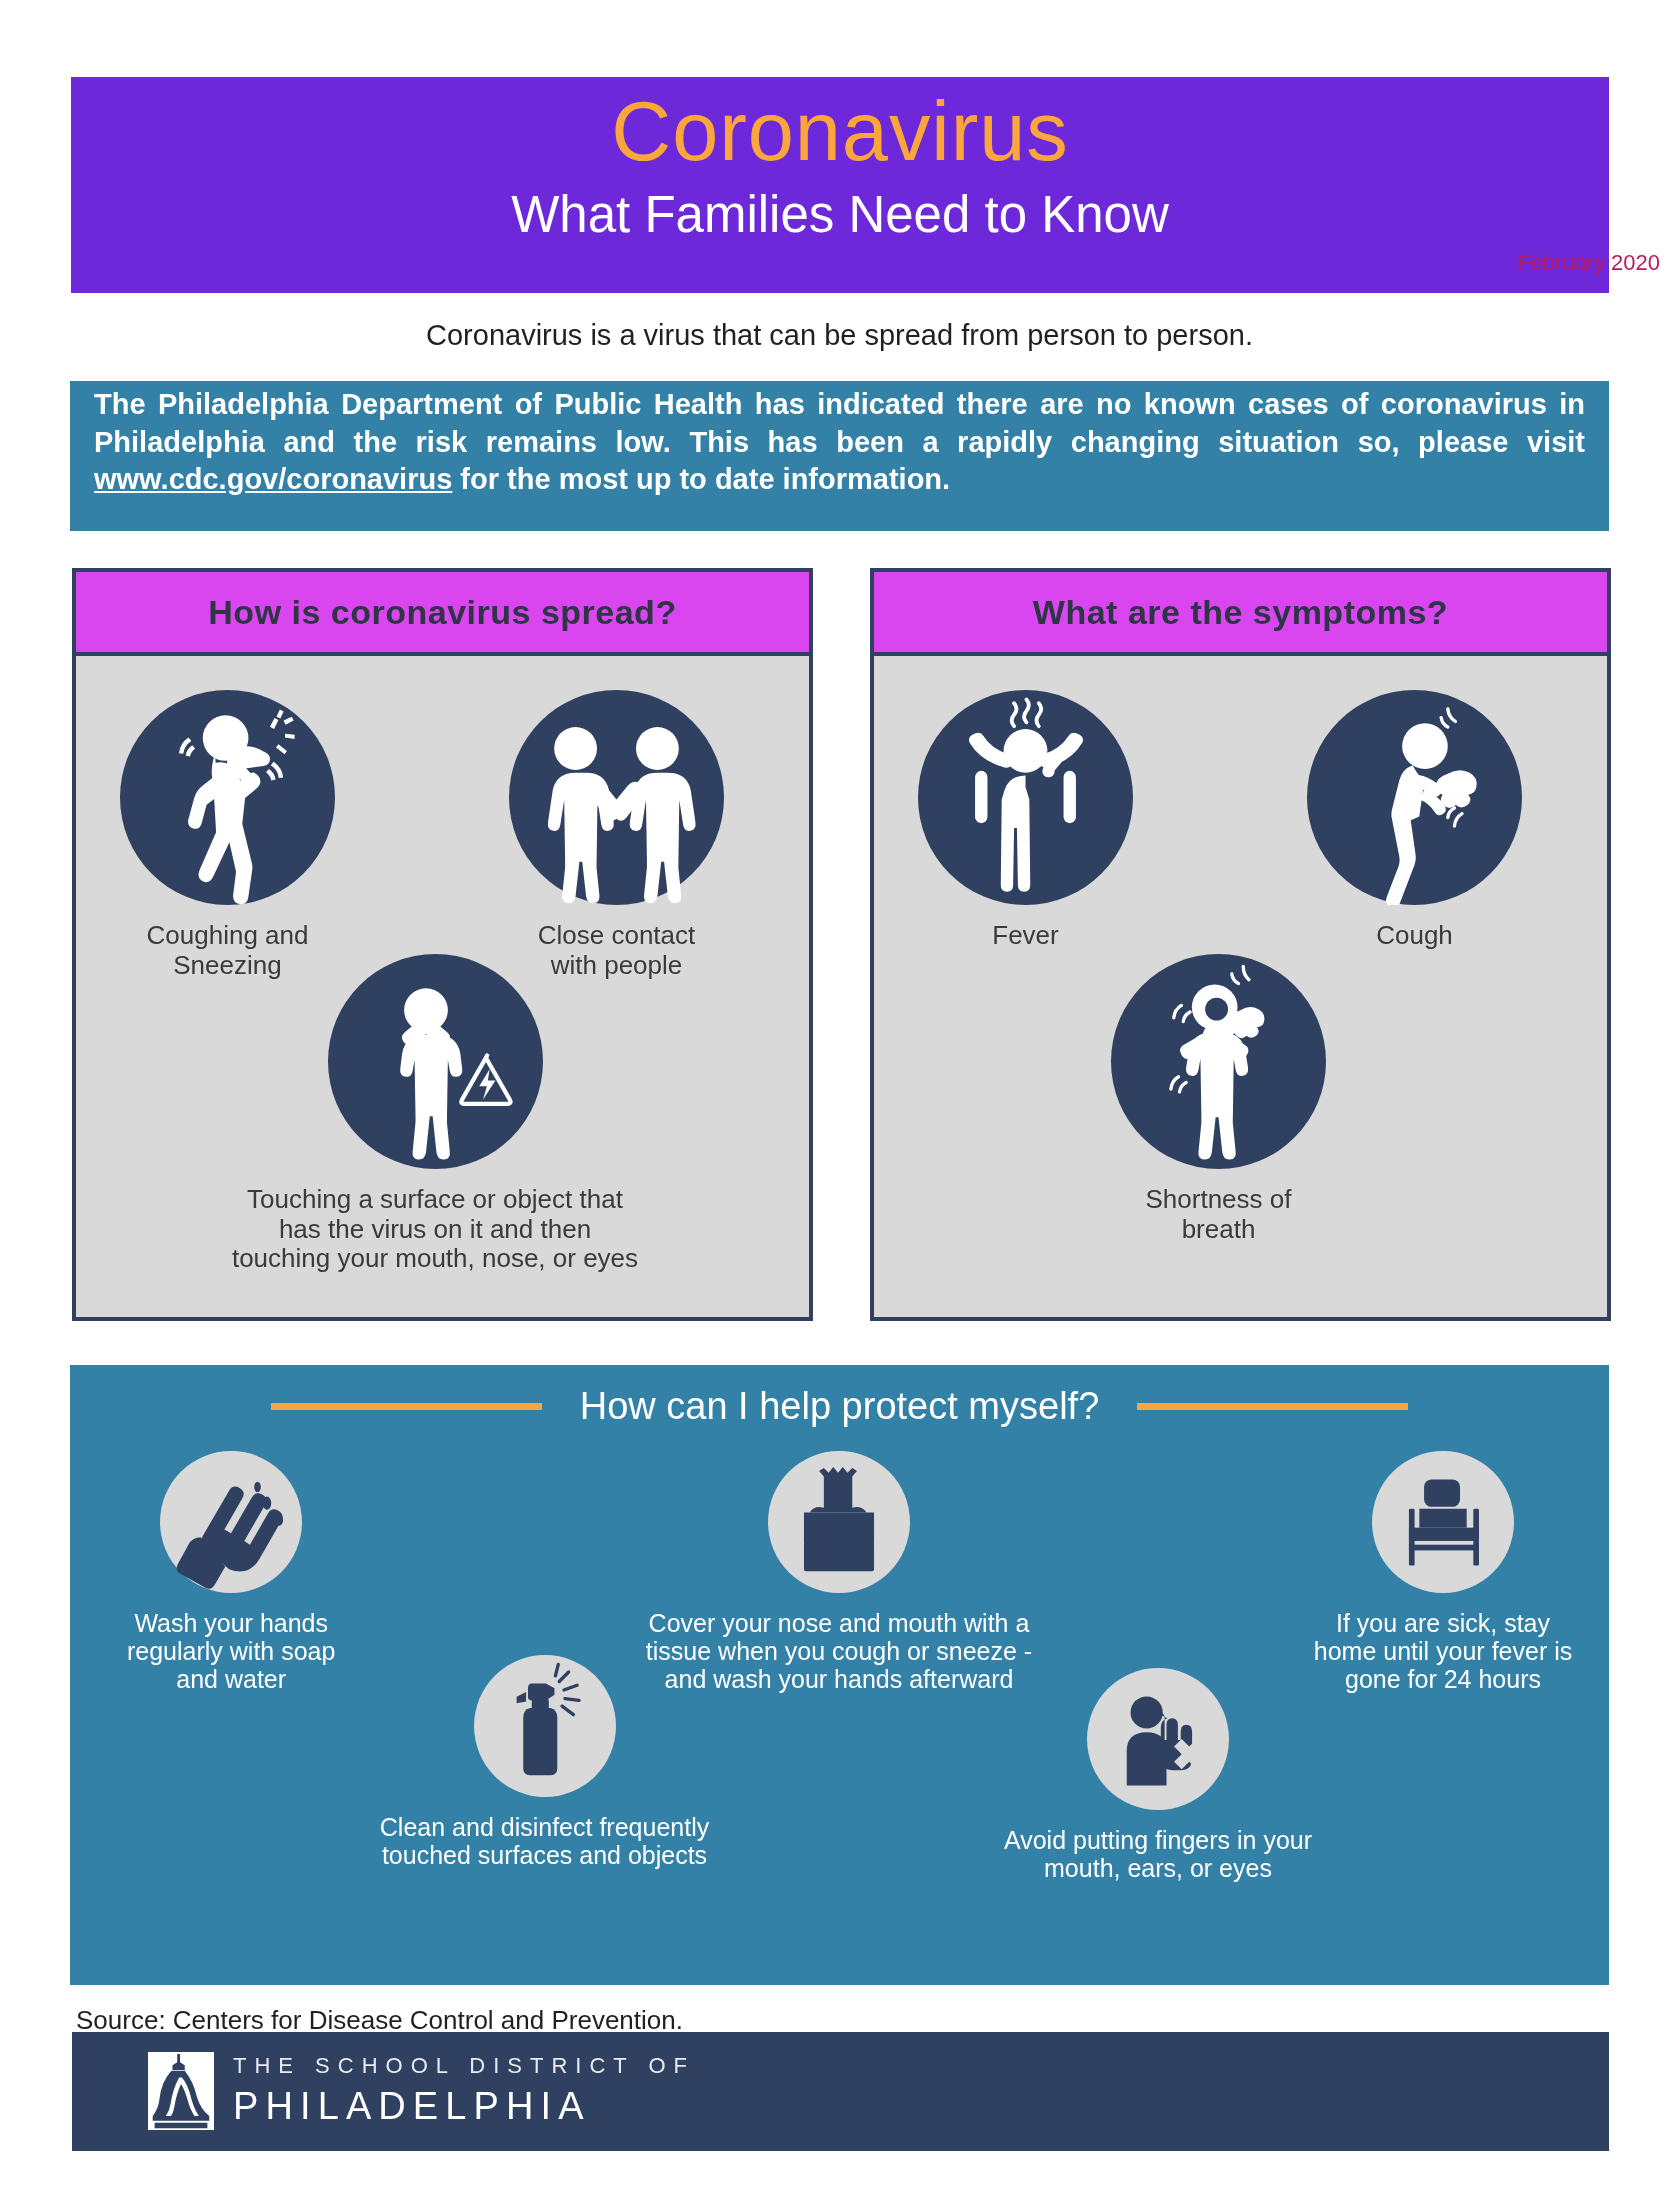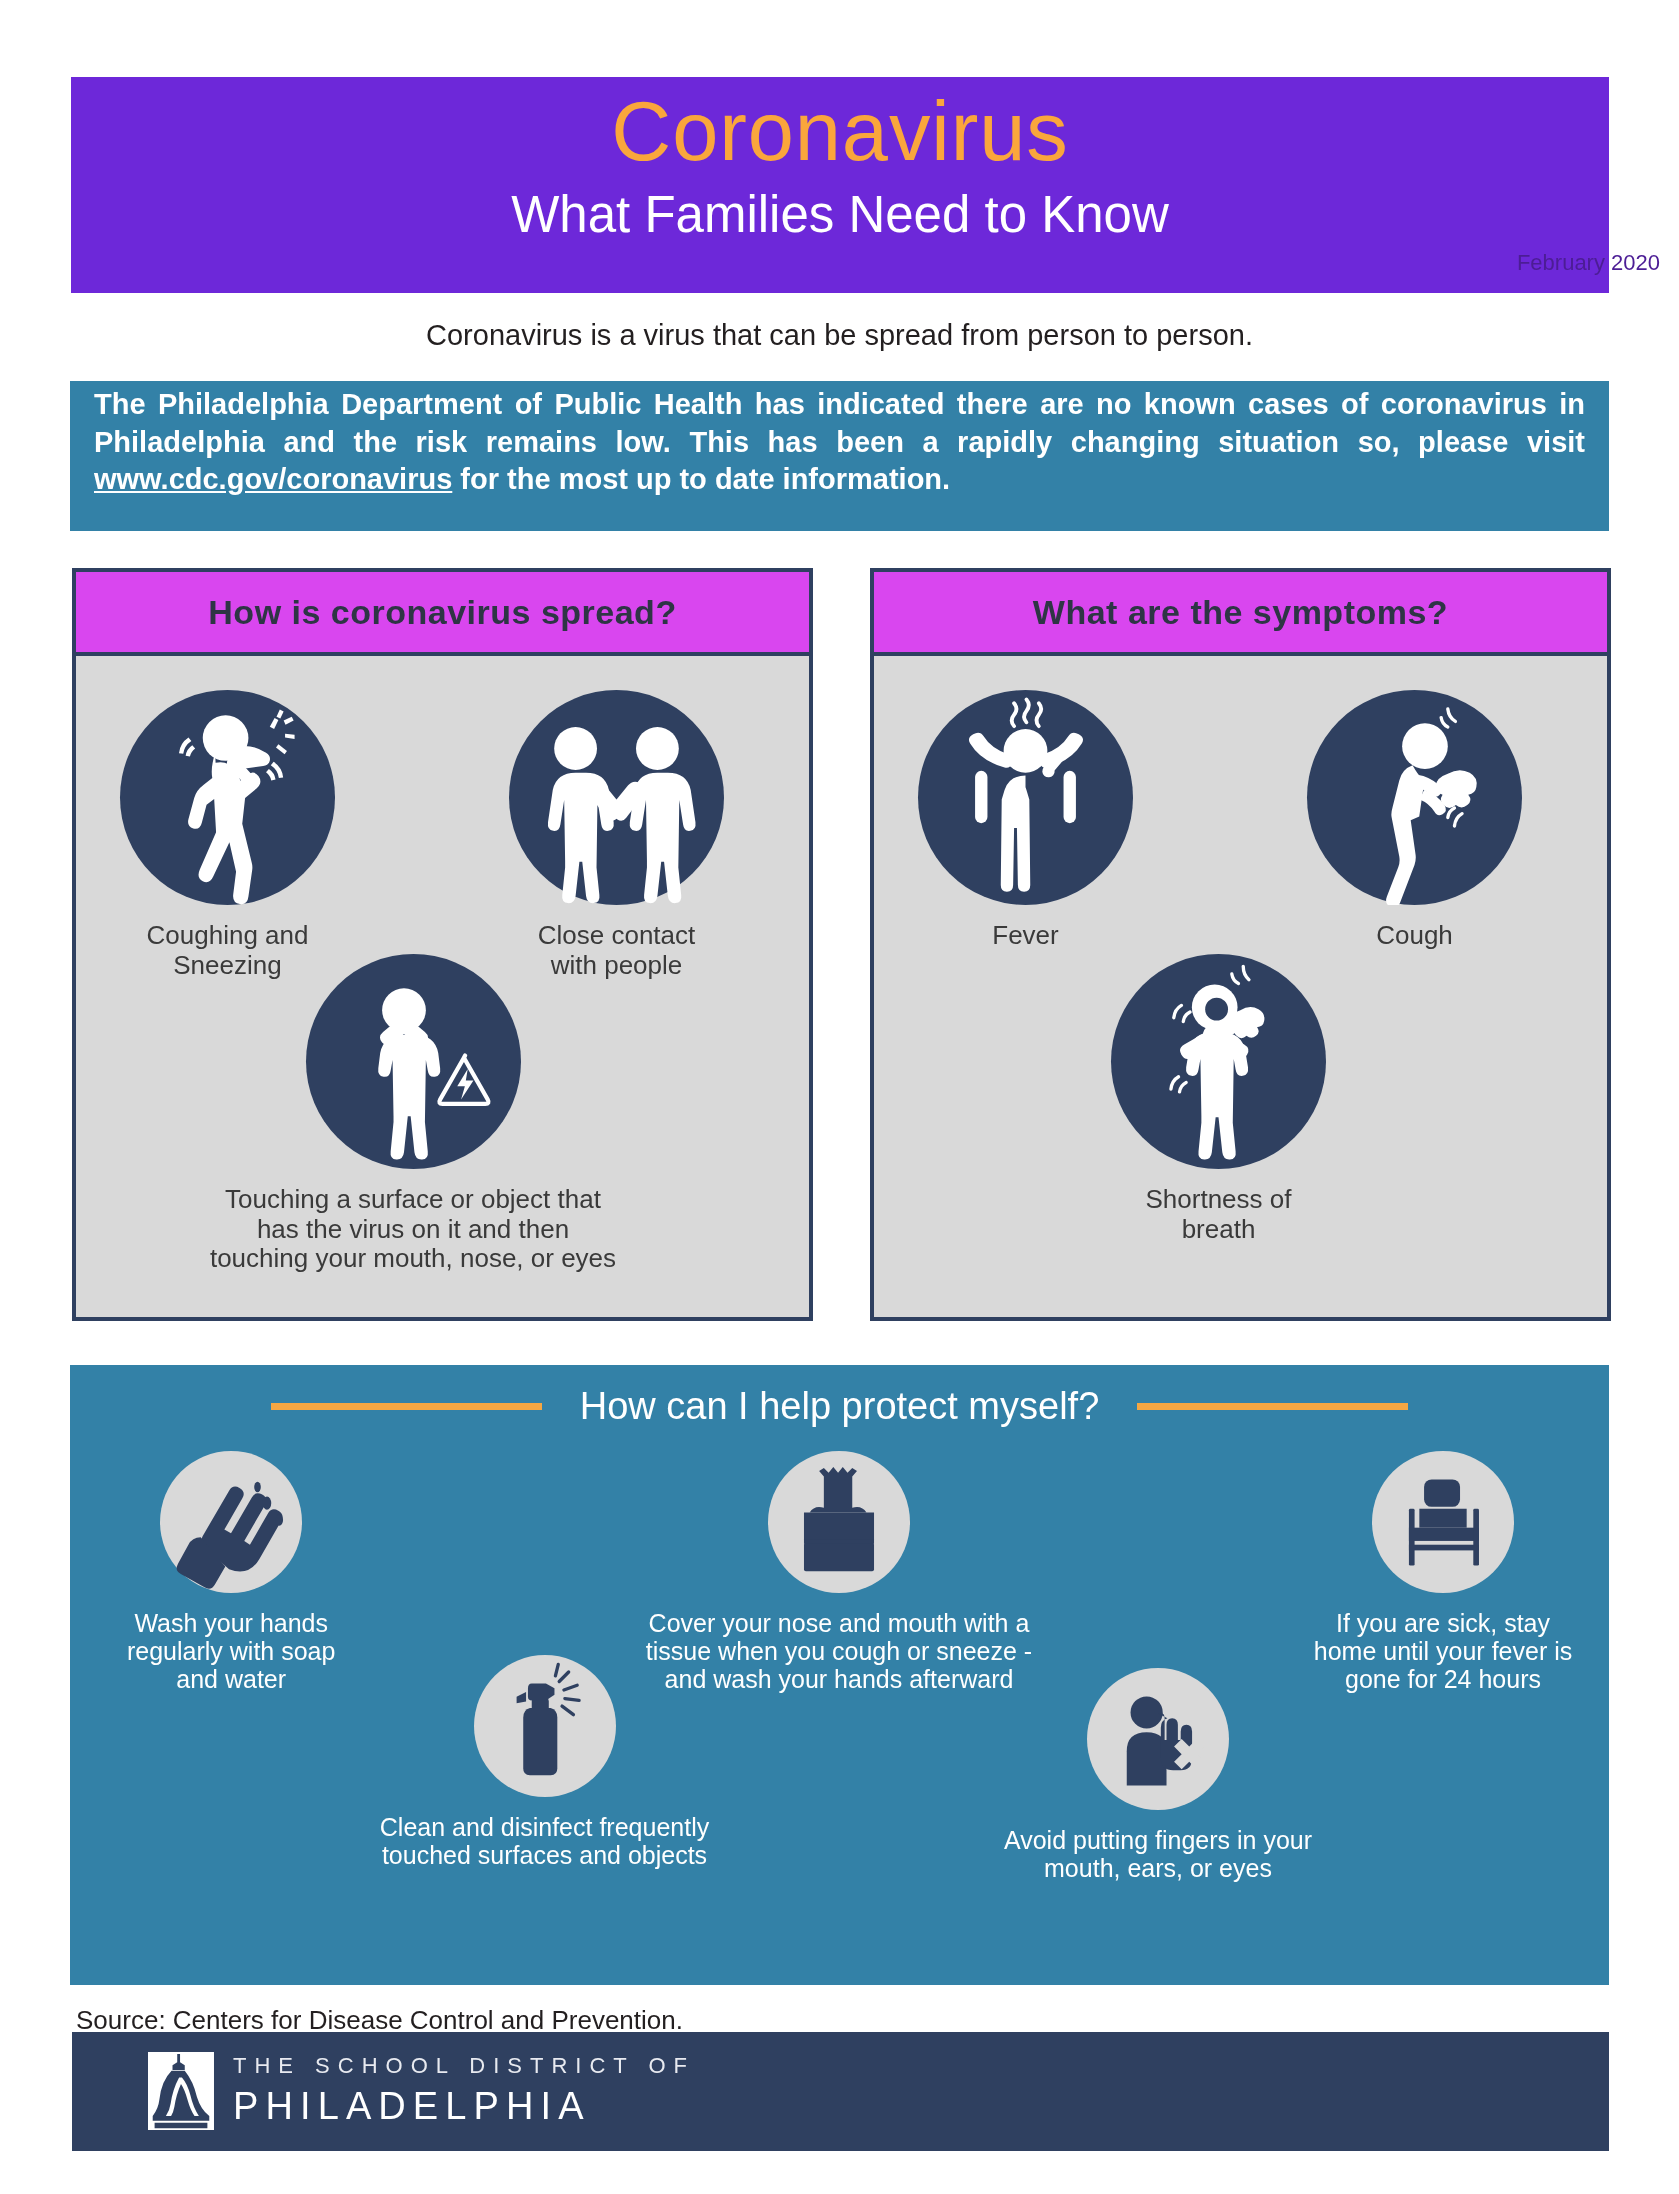--- a/index.html
+++ b/index.html
@@ -29,21 +29,21 @@
   #header-subtitle{
     position:absolute;left:0;top:112px;width:100%;
     text-align:center;
     color:#ffffff;
     font-size:51px;
     font-weight:normal;
     line-height:1.0;
   }
   #header-date{
     position:absolute;right:19px;top:250px;
-    color:#4c1d95;
+    color:#be185d;
     font-size:22px;
   }
 
   
   #lead-line{
     position:absolute;left:0;top:319px;width:100%;
     text-align:center;
     color:#231f20;
     font-size:29px;
   }
@@ -101,21 +101,21 @@
     margin-top:16px;
     color:#3A3A3A;
     font-size:26px;
     line-height:1.14;
     white-space:pre-line;
   }
 
   
   #tile-cough-sneeze{left:44px;top:34px;width:215px;}
   #tile-close-contact{left:433px;top:34px;width:215px;}
-  #tile-touch-surface{left:230px;top:298px;width:215px;}
+  #tile-touch-surface{left:252px;top:298px;width:215px;}
   #tile-touch-surface .tile-label{width:408px;margin-left:-97px;}
 
   
   #tile-fever{left:44px;top:34px;width:215px;}
   #tile-cough{left:433px;top:34px;width:215px;}
   #tile-breath{left:237px;top:298px;width:215px;}
 
   
   #protect-section{
     position:absolute;left:70px;top:1365px;width:1539px;height:620px;

